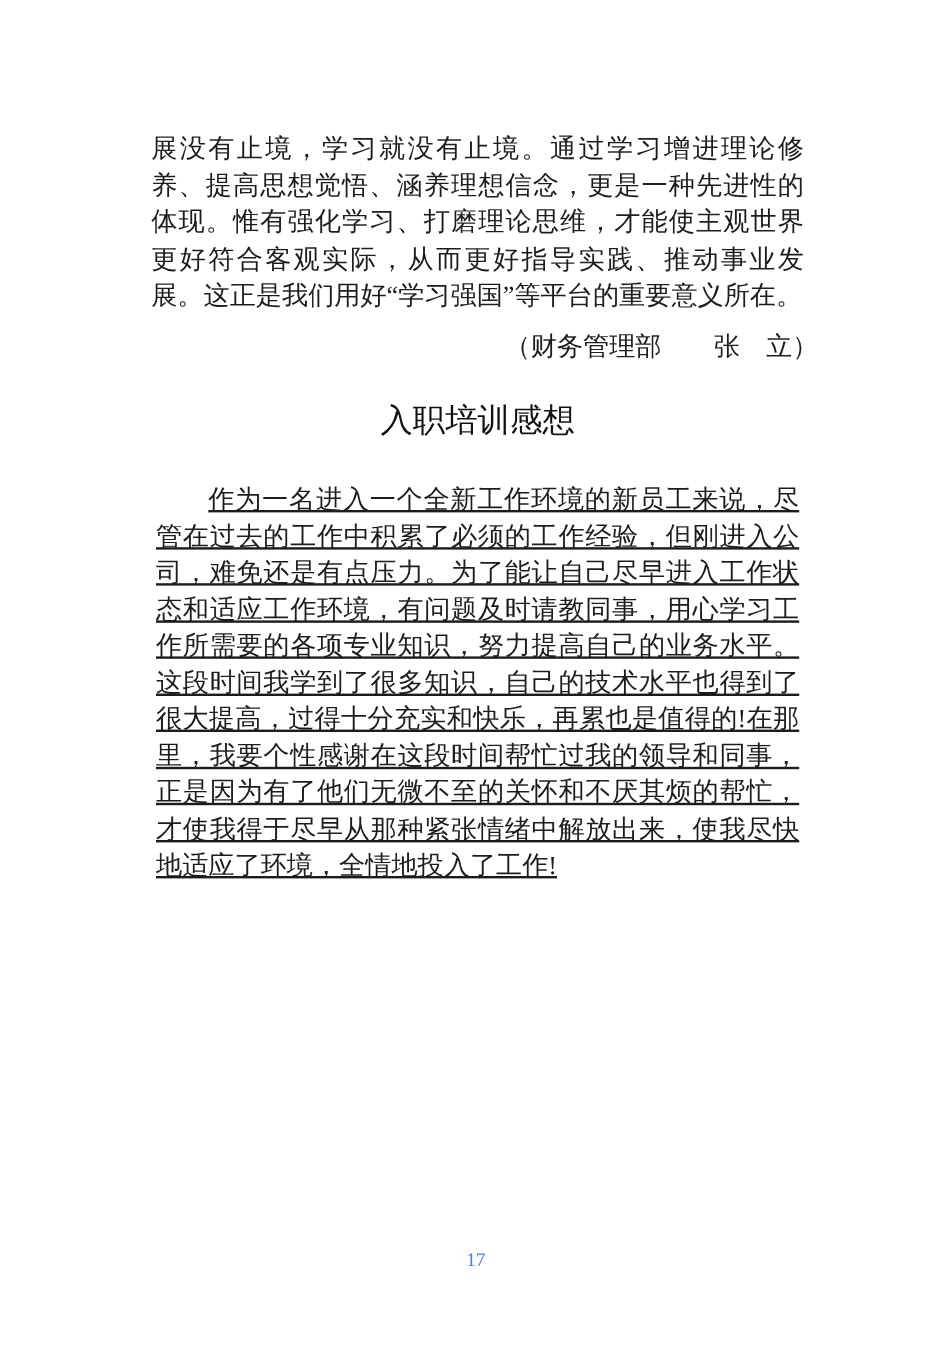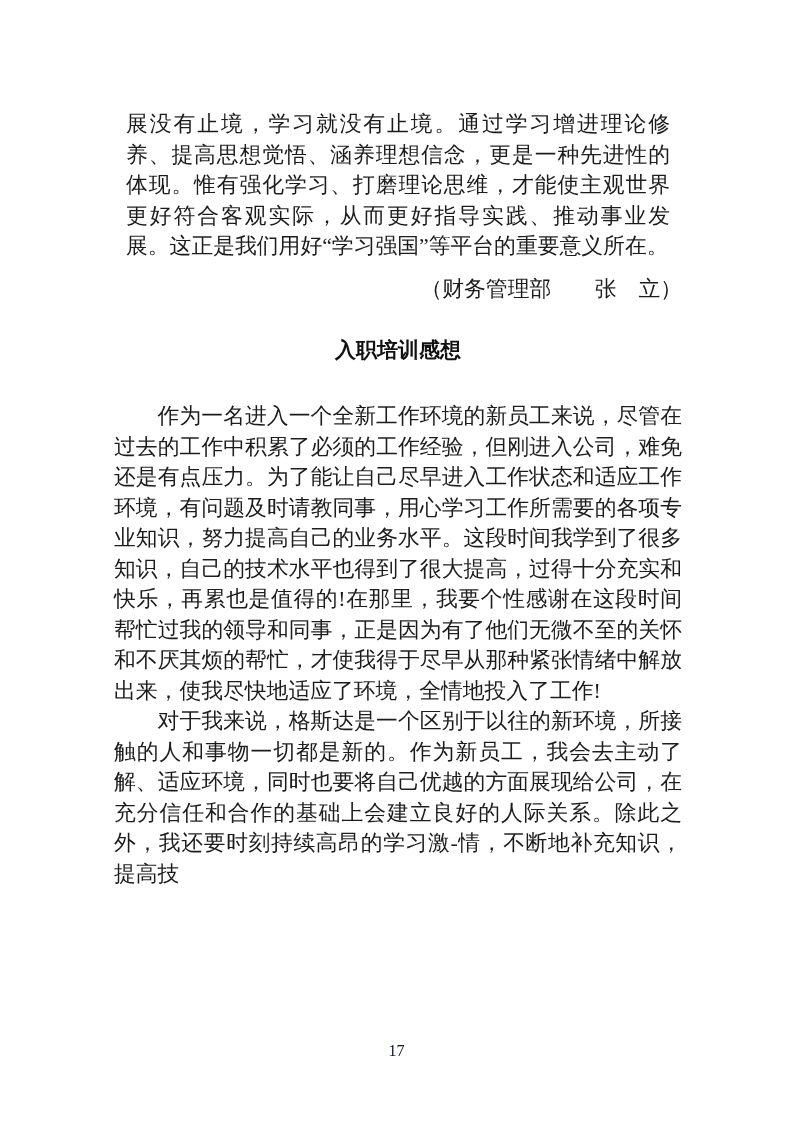--- a/index.html
+++ b/index.html
@@ -30,47 +30,47 @@
   }
   .cont-para {
     margin: 12px;
   }
   .signature {
     margin: 0;
     text-align: right;
   }
   .article-title {
     font-family: "Liberation Sans", sans-serif;
-    font-weight: bold;
-    font-size: 21px;
+    font-weight: normal;
+    font-size: 27px;
     line-height: 30px;
     text-align: center;
     margin: 31px 0 36px 0;
     color: #111111;
   }
   .body-para {
-    margin: 0;
+    margin: 16px;
     text-indent: 2em;
+    text-decoration: underline;
   }
   .page-number {
     position: absolute;
     top: 1042px;
     left: 0;
     width: 100%;
     text-align: center;
     font-family: "Liberation Serif", serif;
     font-size: 16px;
-    color: #0f172a;
+    color: #3b82f6;
   }
 </style>
 </head>
 <body>
 
 <div class="page">
   <div class="content">
     <p class="cont-para">展没有止境，学习就没有止境。通过学习增进理论修养、提高思想觉悟、涵养理想信念，更是一种先进性的体现。惟有强化学习、打磨理论思维，才能使主观世界更好符合客观实际，从而更好指导实践、推动事业发展。这正是我们用好“学习强国”等平台的重要意义所在。</p>
     <p class="signature">（财务管理部　　张　立）</p>
     <h1 class="article-title">入职培训感想</h1>
     <p class="body-para">作为一名进入一个全新工作环境的新员工来说，尽管在过去的工作中积累了必须的工作经验，但刚进入公司，难免还是有点压力。为了能让自己尽早进入工作状态和适应工作环境，有问题及时请教同事，用心学习工作所需要的各项专业知识，努力提高自己的业务水平。这段时间我学到了很多知识，自己的技术水平也得到了很大提高，过得十分充实和快乐，再累也是值得的!在那里，我要个性感谢在这段时间帮忙过我的领导和同事，正是因为有了他们无微不至的关怀和不厌其烦的帮忙，才使我得于尽早从那种紧张情绪中解放出来，使我尽快地适应了环境，全情地投入了工作!</p>
-    <p class="body-para">对于我来说，格斯达是一个区别于以往的新环境，所接触的人和事物一切都是新的。作为新员工，我会去主动了解、适应环境，同时也要将自己优越的方面展现给公司，在充分信任和合作的基础上会建立良好的人际关系。除此之外，我还要时刻持续高昂的学习激-情，不断地补充知识，提高技</p>
   </div>
   <div class="page-number">17</div>
 </div>
 
 </body></html>

